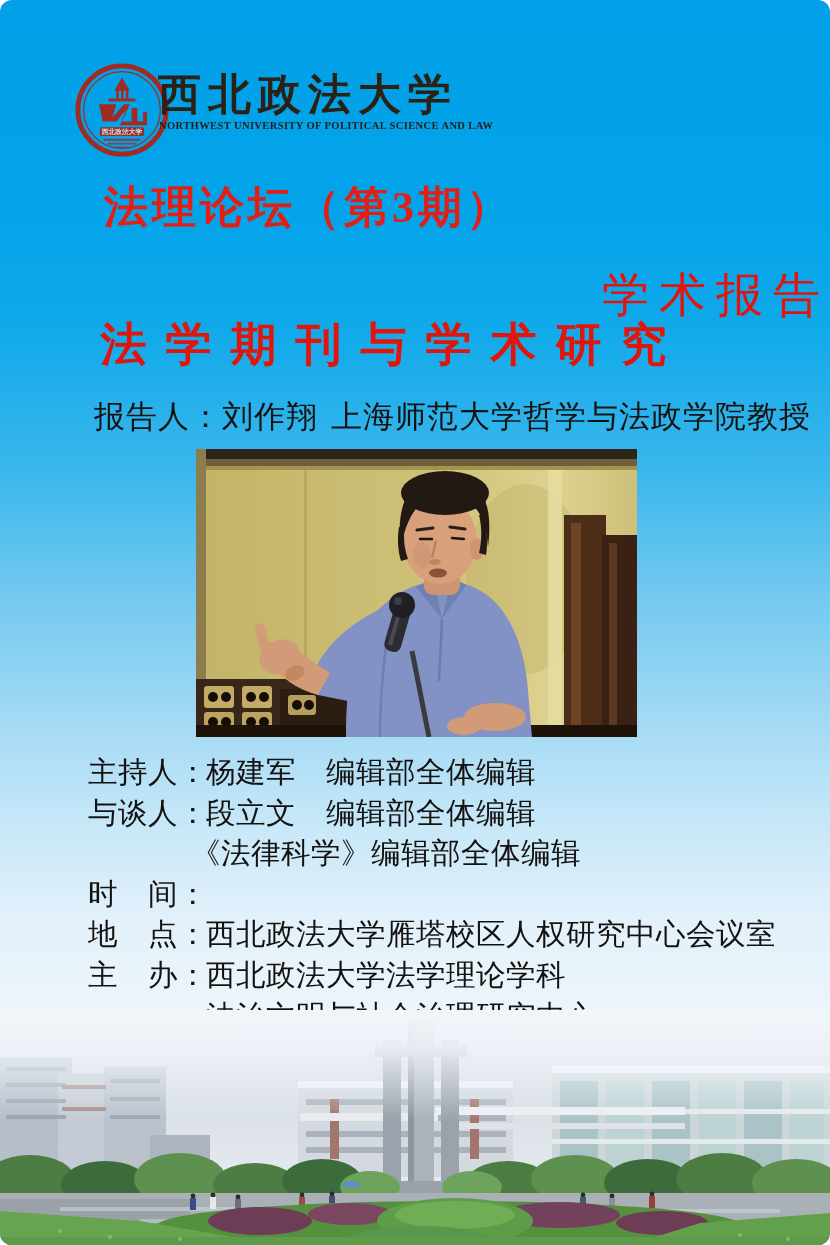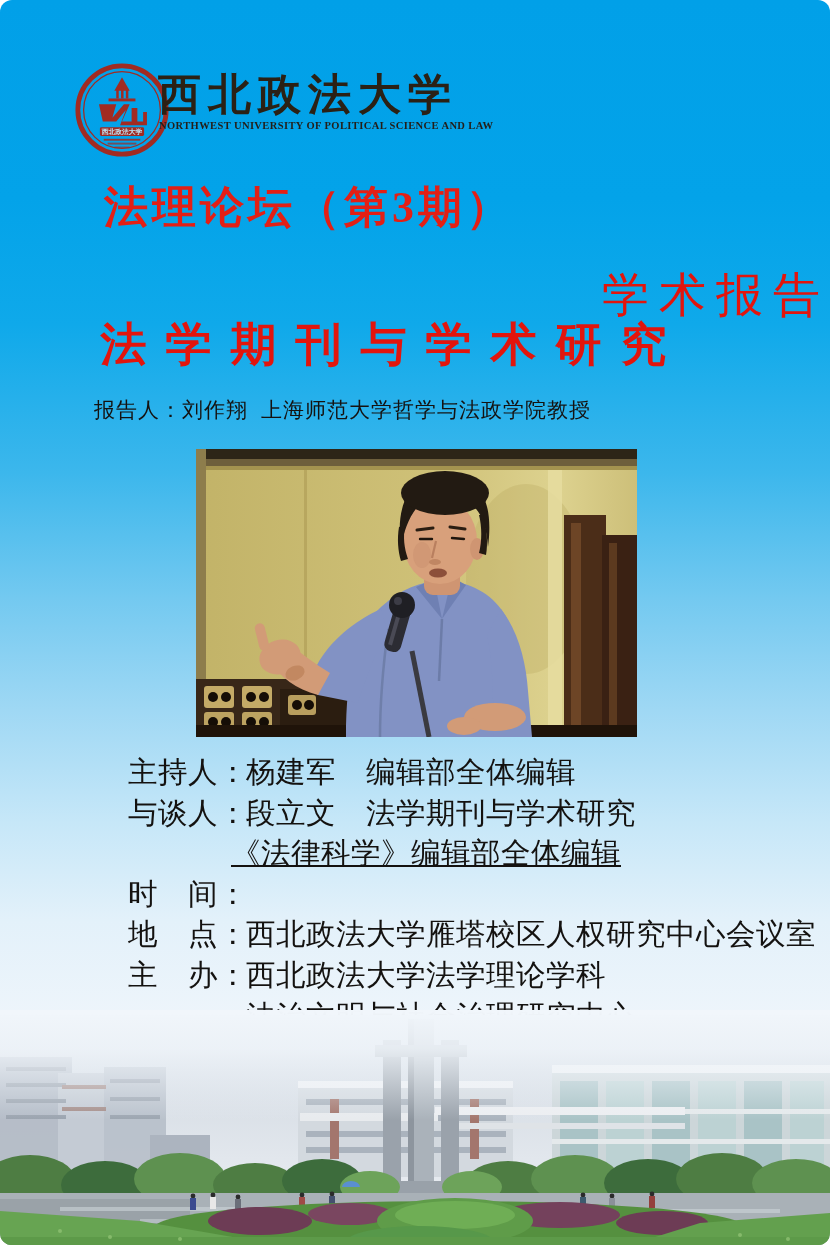--- a/index.html
+++ b/index.html
@@ -42,34 +42,34 @@
     color:#e2150d;white-space:pre;
   }
   .title2{
     position:absolute;left:0;top:314px;width:762px;text-align:center;
     font-size:46px;font-weight:900;letter-spacing:19px;
     color:#e2150d;white-space:pre;margin-left:12px;
   }
   
   .speaker{
     position:absolute;left:94px;top:396px;width:700px;
-    font-size:21px;color:#151210;white-space:pre;letter-spacing:1px;
+    font-size:31px;color:#151210;white-space:pre;letter-spacing:1px;
   }
   .speaker .aff{margin-left:13px;}
   
   .photo{position:absolute;left:196px;top:449px;width:441px;height:288px;overflow:hidden;}
   
   .details{
     position:absolute;left:88px;top:752px;width:700px;
     font-size:29.5px;color:#141210;letter-spacing:0.5px;
   }
-  .row{display:flex;height:40.6px;line-height:40.6px;margin-left:40px;}
+  .row{display:flex;height:40.6px;line-height:40.6px;}
   .row .lbl{width:118px;flex:0 0 118px;white-space:pre;}
   .row .val{white-space:pre;}
-  .row .val.outdent{margin-left:-15px;text-decoration:underline;}
+  .row .val.outdent{margin-left:-15px;}
   
   .campus{position:absolute;left:0;top:1015px;width:830px;height:230px;}
   .campus-fade{
     position:absolute;left:0;top:1010px;width:830px;height:110px;
     background:linear-gradient(180deg,#f1f6fb 0%,rgba(241,246,251,0.85) 35%,rgba(241,246,251,0) 100%);
     pointer-events:none;
   }
 </style>
 </head>
 <body>
@@ -204,21 +204,21 @@
     </svg>
   </div>
 
   <div class="details">
     <div class="row">
         <span class="lbl">主持人：</span>
         <span class="val">杨建军　编辑部全体编辑</span>
       </div>
     <div class="row">
         <span class="lbl">与谈人：</span>
-        <span class="val">段立文　法学期刊与学术研究</span>
+        <span class="val">段立文　编辑部全体编辑</span>
       </div>
     <div class="row">
         <span class="lbl"></span>
         <span class="val outdent">《法律科学》编辑部全体编辑</span>
       </div>
     <div class="row">
         <span class="lbl">时　间：</span>
       </div>
     <div class="row">
         <span class="lbl">地　点：</span>

